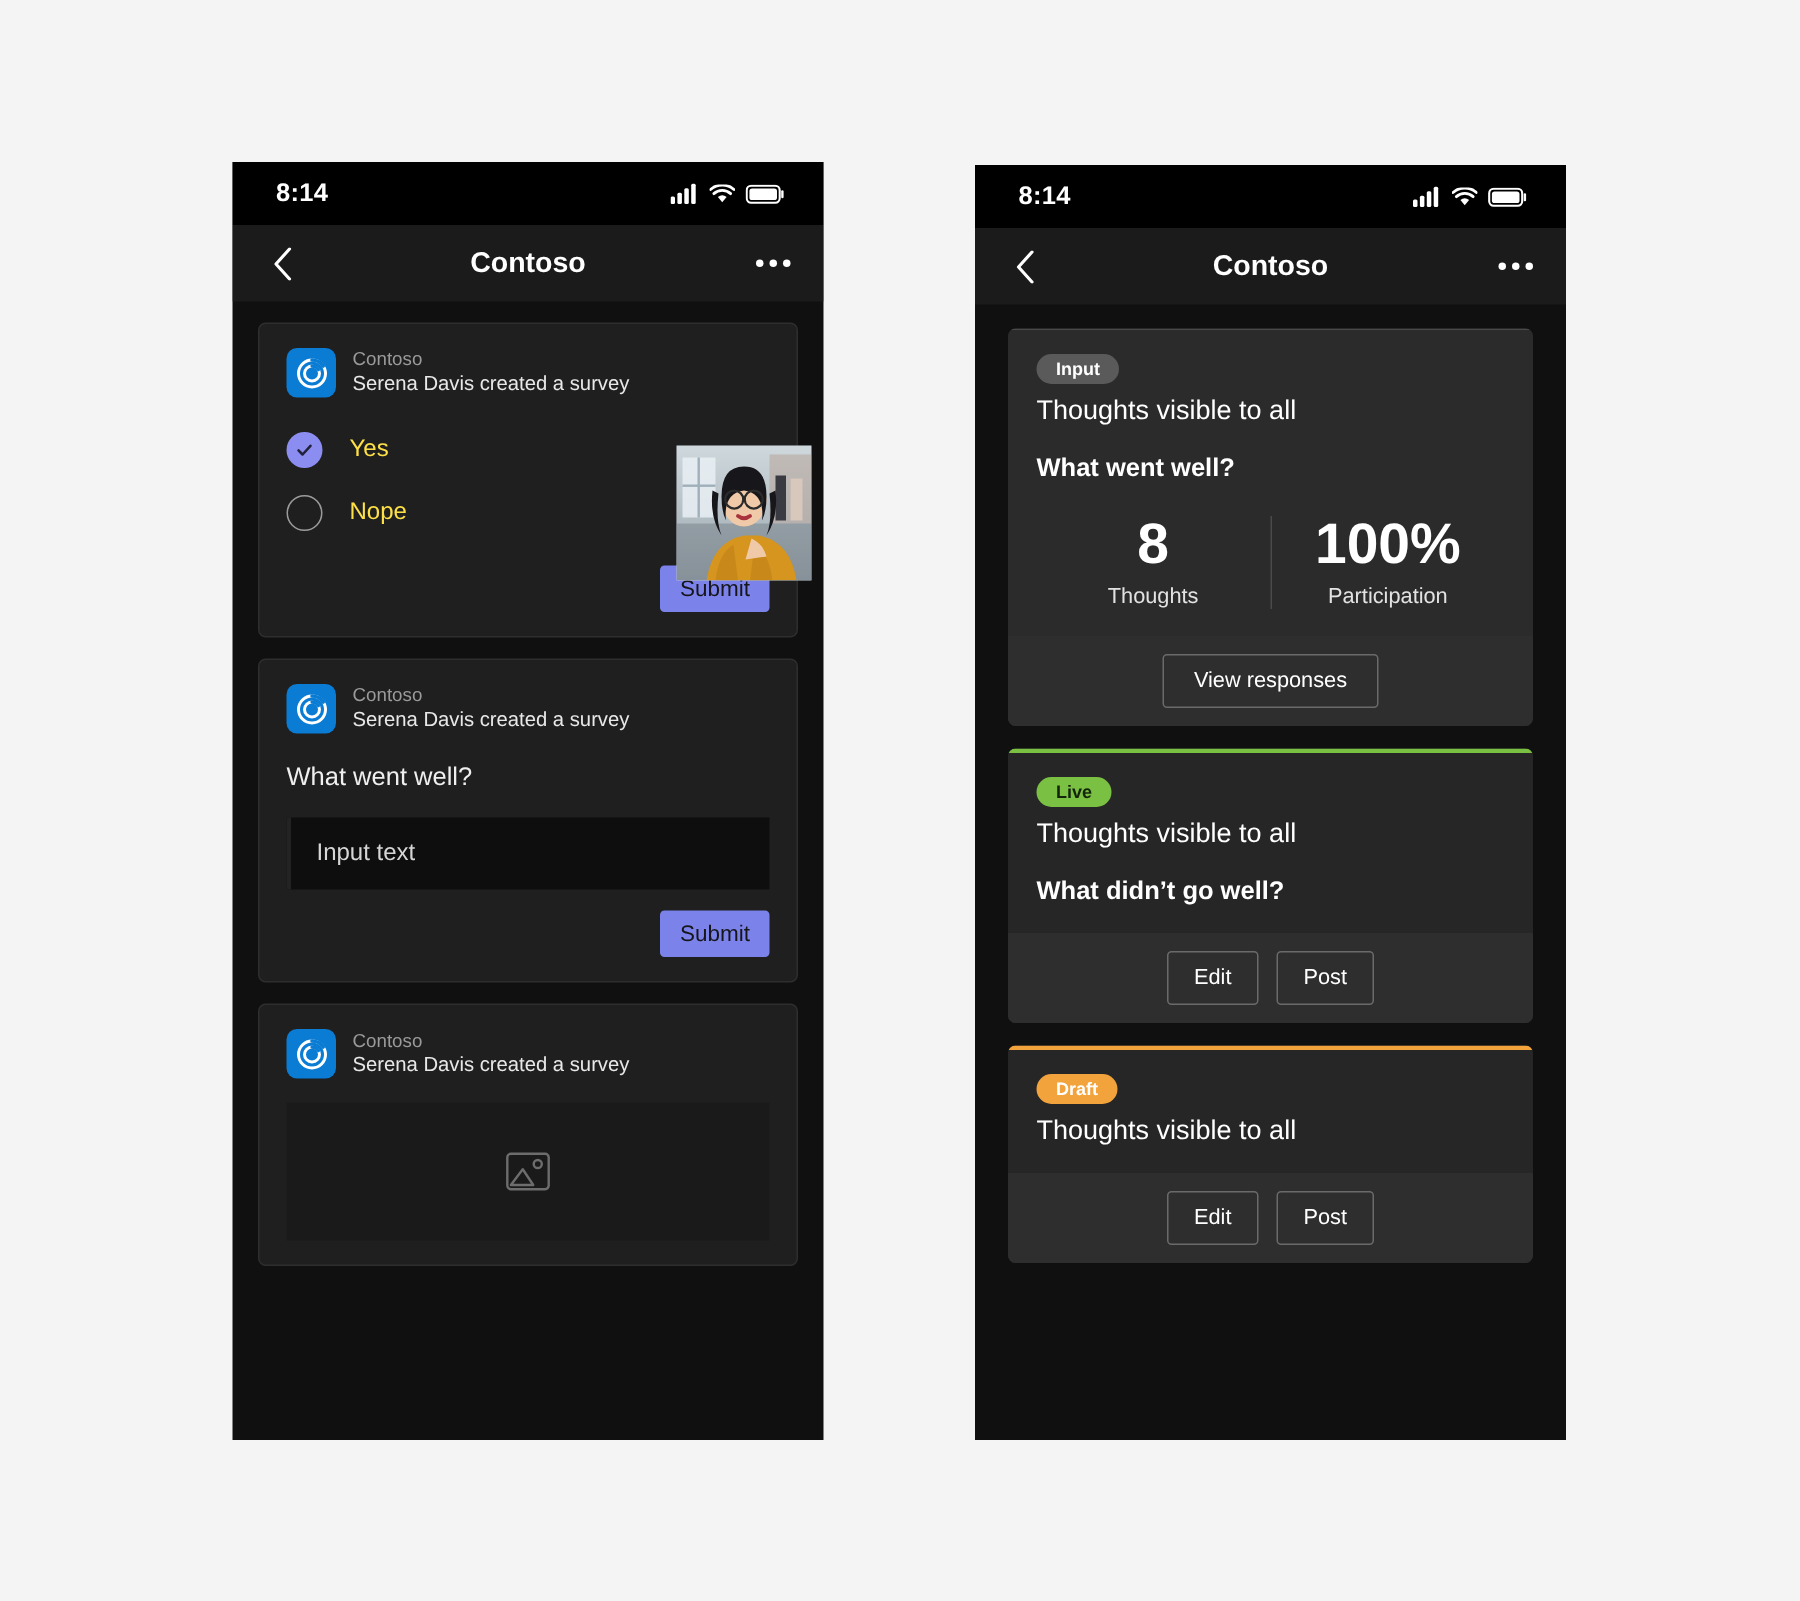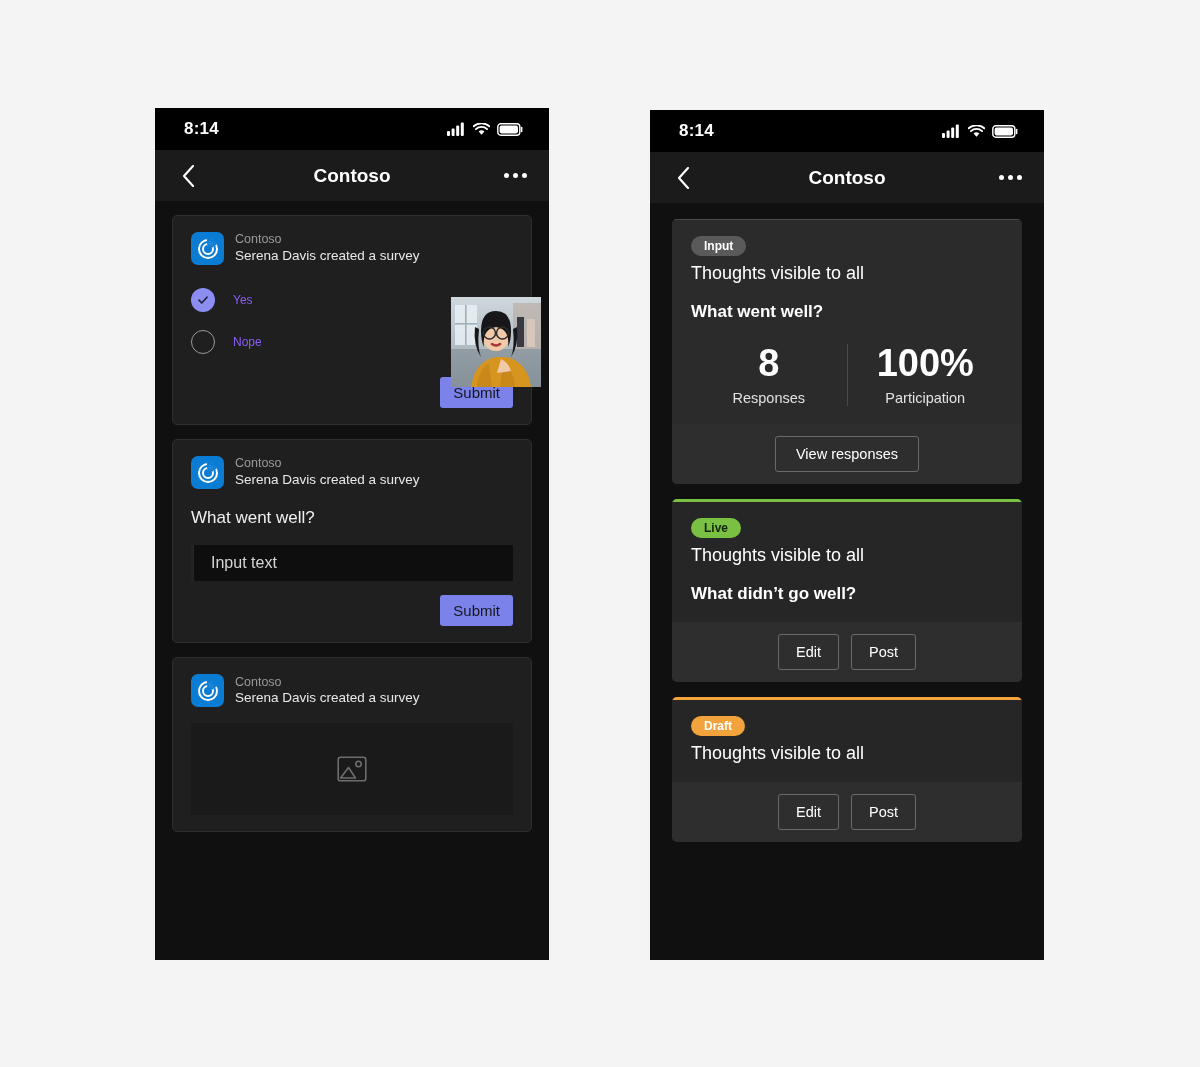--- a/index.html
+++ b/index.html
@@ -137,41 +137,41 @@
     width: 24px; height: 24px;
     border-radius: 50%;
     box-sizing: border-box;
     flex: 0 0 auto;
     display: flex;
     align-items: center;
     justify-content: center;
   }
   .radio.on  { background: #8b8ef0; }
   .radio.off { border: 1.6px solid #9b9b9b; }
-  .option-label { color: #8b5cf6; font-size: 12px; }
+  .option-label { color: #fde047; font-size: 16px; }
 
   .btn-row {
     display: flex;
     justify-content: flex-end;
     margin-top: 14px;
   }
   .btn-submit {
     background: #7b83eb;
     color: #16161a;
     font-size: 15px;
     border: none;
     border-radius: 3px;
     padding: 7px 13px;
     font-family: inherit;
     cursor: pointer;
   }
 
   .text-input {
     margin-top: 16px;
-    height: 36px;
+    height: 48px;
     background: #0e0e0e;
     border-left: 3px solid #232323;
     display: flex;
     align-items: center;
     padding-left: 17px;
     box-sizing: border-box;
     color: #d6d6d6;
     font-size: 16px;
   }
 
@@ -473,21 +473,21 @@
   <div class="panel">
 
     <div class="status-card closed">
       <div class="body">
         <span class="pill closed">Input</span>
         <div class="visibility">Thoughts visible to all</div>
         <div class="card-title">What went well?</div>
         <div class="stats">
           <div class="stat">
             <div class="stat-value">8</div>
-            <div class="stat-label">Responses</div>
+            <div class="stat-label">Thoughts</div>
           </div>
           <div class="stat">
             <div class="stat-value">100%</div>
             <div class="stat-label">Participation</div>
           </div>
         </div>
       </div>
       <div class="card-footer">
         <button class="btn-outline wide">View responses</button>
       </div>

